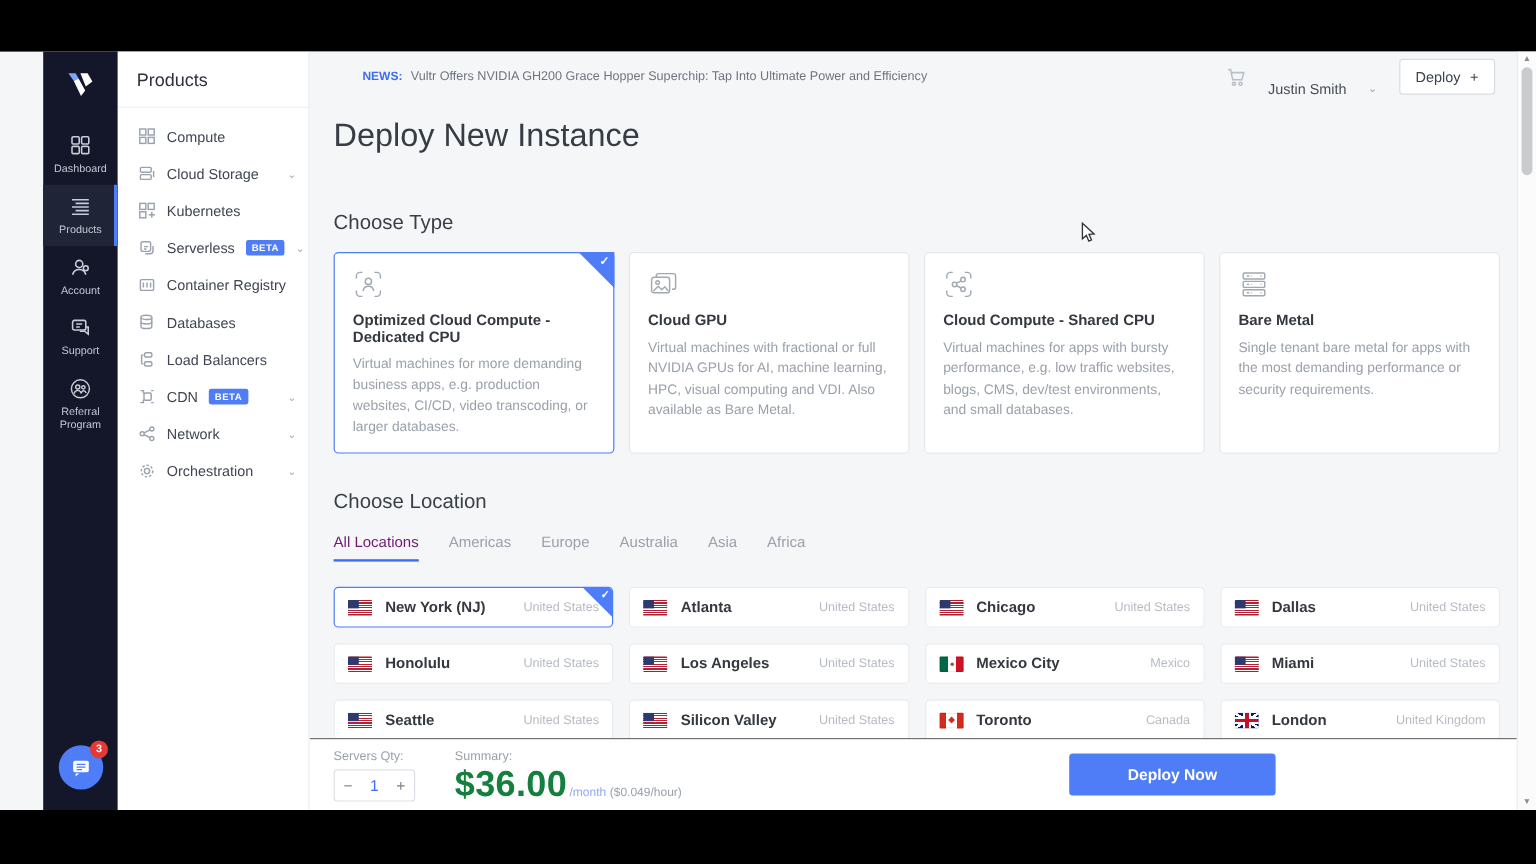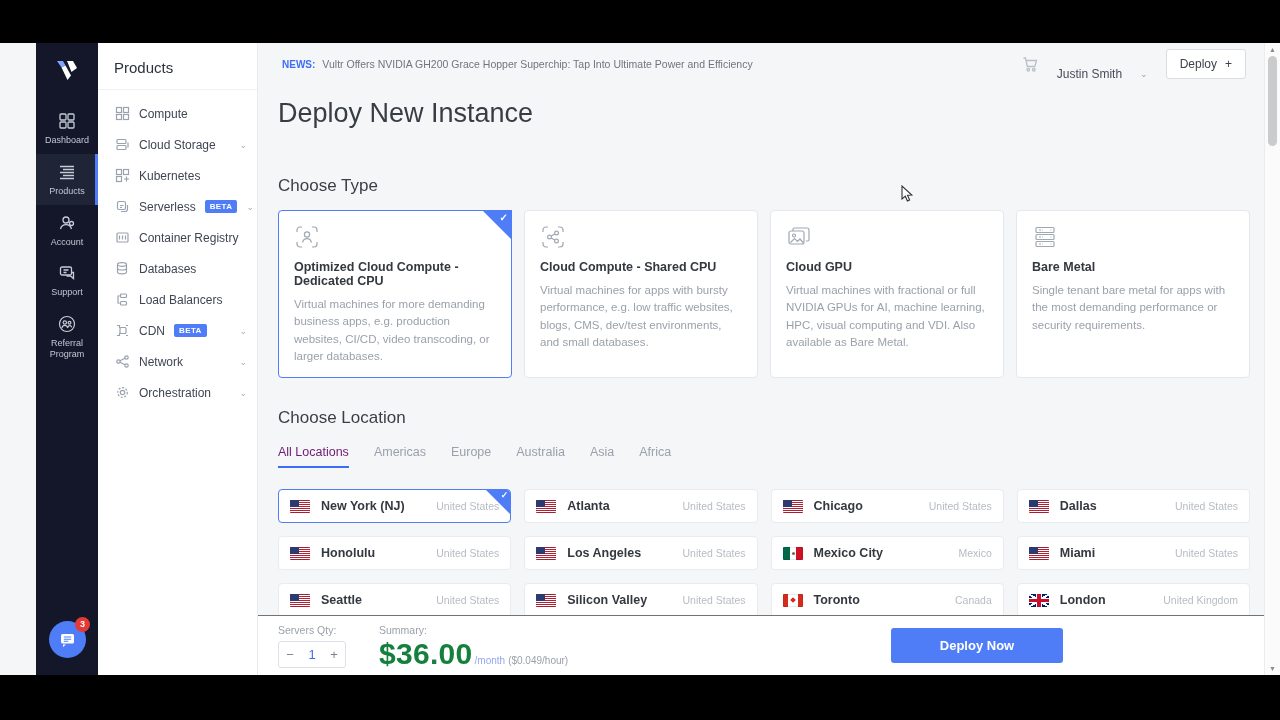--- a/index.html
+++ b/index.html
@@ -22,21 +22,21 @@
   .sidebar-title { font-size:15px; color:#2c313c; padding:16px 16px 13px; border-bottom:1px solid #eef0f3; }
   .side-list { padding-top:8px; }
   .side-item { display:flex; align-items:center; gap:9px; padding:8px 10px 8px 17px; font-size:12px; color:#3f4553; cursor:pointer; }
   .side-item .pic { color:#99a2ad; flex:none; display:flex; }
   .badge { background:#4e7df7; color:#fff; font-size:8px; padding:2px 5px; border-radius:2px; font-weight:700; letter-spacing:.4px; }
   .chev { margin-left:auto; color:#a6adb8; font-size:9px; }
 
   
   .main { flex:1; position:relative; background:#f5f6f8; overflow:hidden; }
   .topbar { height:42px; display:flex; align-items:center; padding:0 34px 0 24px; }
-  .news { display:flex; gap:7px; align-items:baseline; }
+  .news { display:flex; gap:7px; align-items:baseline;margin-left:20px; }
   .news-label { color:#3e6df5; font-weight:700; font-size:10px; }
   .news-text { color:#6f757e; font-size:10.5px; }
   .top-right { margin-left:auto; display:flex; align-items:center; gap:18px; }
   .cart { color:#b9bfc8; display:flex; cursor:pointer; }
   .user { font-size:12px; color:#464c57; display:flex; align-items:center; gap:18px; cursor:pointer;margin-top:20px; }
   .user .chev { font-size:9px; color:#9aa0ab; }
   .deploy-btn { background:#fff; border:1px solid #d9dde3; border-radius:3px; padding:7px 13px; font-size:12px; color:#3c424c; display:flex; gap:8px; align-items:center; cursor:pointer; }
 
   .content { padding:0 30px 0 20px; }
   .page-title { font-size:27px; font-weight:400; color:#383d45; margin-top:13px; }
@@ -318,38 +318,38 @@
             <svg class="type-icon" width="26" height="26" viewBox="0 0 26 26" fill="none" stroke="currentColor" stroke-width="1.2">
                 <path d="M3 8V6a3 3 0 0 1 3-3h2M18 3h2a3 3 0 0 1 3 3v2M23 18v2a3 3 0 0 1-3 3h-2M8 23H6a3 3 0 0 1-3-3v-2"></path>
                 <circle cx="13" cy="10.5" r="2.6"></circle>
                 <path d="M8.5 18.5c.6-2.6 2.3-3.9 4.5-3.9s3.9 1.3 4.5 3.9"></path>
               </svg>
             <div class="type-title">Optimized Cloud Compute - Dedicated CPU</div>
             <div class="type-desc">Virtual machines for more demanding business apps, e.g. production websites, CI/CD, video transcoding, or larger databases.</div>
           </div>
           <div class="type-card">
             <svg class="type-icon" width="26" height="26" viewBox="0 0 26 26" fill="none" stroke="currentColor" stroke-width="1.2">
+                <rect x="3" y="7" width="15" height="13" rx="2"></rect>
+                <path d="M7 7V5.5A1.5 1.5 0 0 1 8.5 4H21a2 2 0 0 1 2 2v9.5a1.5 1.5 0 0 1-1.5 1.5H20"></path>
+                <circle cx="8" cy="11.5" r="1.5"></circle>
+                <path d="M4.5 18.5l4-4 3 3 2.5-2.5 3 3.5"></path>
+              </svg>
+            <div class="type-title">Cloud GPU</div>
+            <div class="type-desc">Virtual machines with fractional or full NVIDIA GPUs for AI, machine learning, HPC, visual computing and VDI. Also available as Bare Metal.</div>
+          </div>
+          <div class="type-card">
+            <svg class="type-icon" width="26" height="26" viewBox="0 0 26 26" fill="none" stroke="currentColor" stroke-width="1.2">
                 <path d="M3 8V6a3 3 0 0 1 3-3h2M18 3h2a3 3 0 0 1 3 3v2M23 18v2a3 3 0 0 1-3 3h-2M8 23H6a3 3 0 0 1-3-3v-2"></path>
                 <circle cx="9.5" cy="13" r="1.9"></circle>
                 <circle cx="16.5" cy="9" r="1.9"></circle>
                 <circle cx="16.5" cy="17" r="1.9"></circle>
                 <path d="M11.2 12l3.6-2M11.2 14l3.6 2"></path>
               </svg>
             <div class="type-title">Cloud Compute - Shared CPU</div>
             <div class="type-desc">Virtual machines for apps with bursty performance, e.g. low traffic websites, blogs, CMS, dev/test environments, and small databases.</div>
-          </div>
-          <div class="type-card">
-            <svg class="type-icon" width="26" height="26" viewBox="0 0 26 26" fill="none" stroke="currentColor" stroke-width="1.2">
-                <rect x="3" y="7" width="15" height="13" rx="2"></rect>
-                <path d="M7 7V5.5A1.5 1.5 0 0 1 8.5 4H21a2 2 0 0 1 2 2v9.5a1.5 1.5 0 0 1-1.5 1.5H20"></path>
-                <circle cx="8" cy="11.5" r="1.5"></circle>
-                <path d="M4.5 18.5l4-4 3 3 2.5-2.5 3 3.5"></path>
-              </svg>
-            <div class="type-title">Cloud GPU</div>
-            <div class="type-desc">Virtual machines with fractional or full NVIDIA GPUs for AI, machine learning, HPC, visual computing and VDI. Also available as Bare Metal.</div>
           </div>
           <div class="type-card">
             <svg class="type-icon" width="26" height="26" viewBox="0 0 26 26" fill="none" stroke="currentColor" stroke-width="1.2">
                 <rect x="4" y="3.5" width="18" height="5" rx="1"></rect>
                 <rect x="4" y="10.5" width="18" height="5" rx="1"></rect>
                 <rect x="4" y="17.5" width="18" height="5" rx="1"></rect>
                 <path d="M7 6h4M7 13h4M7 20h4" stroke-dasharray="2 1.4"></path>
                 <path d="M18.5 6h.8M18.5 13h.8M18.5 20h.8"></path>
               </svg>
             <div class="type-title">Bare Metal</div>

